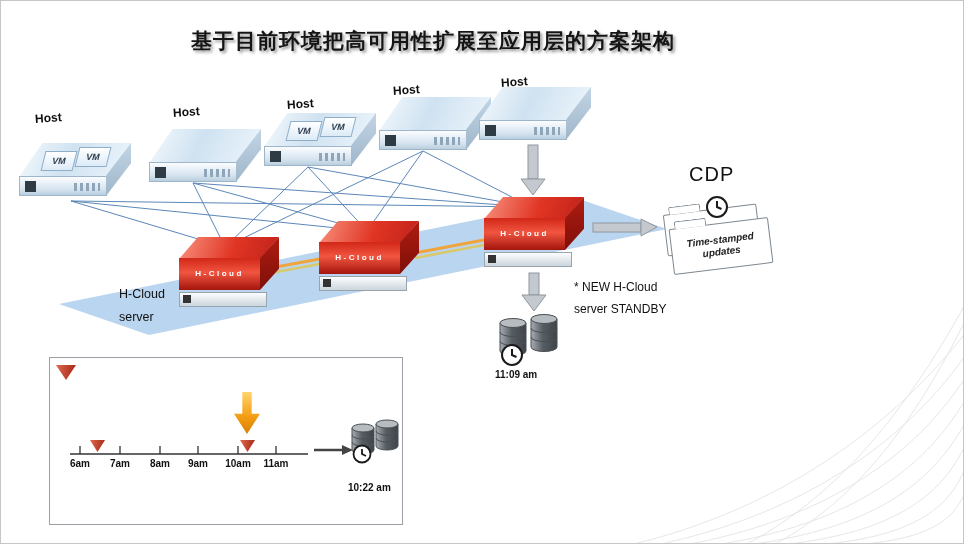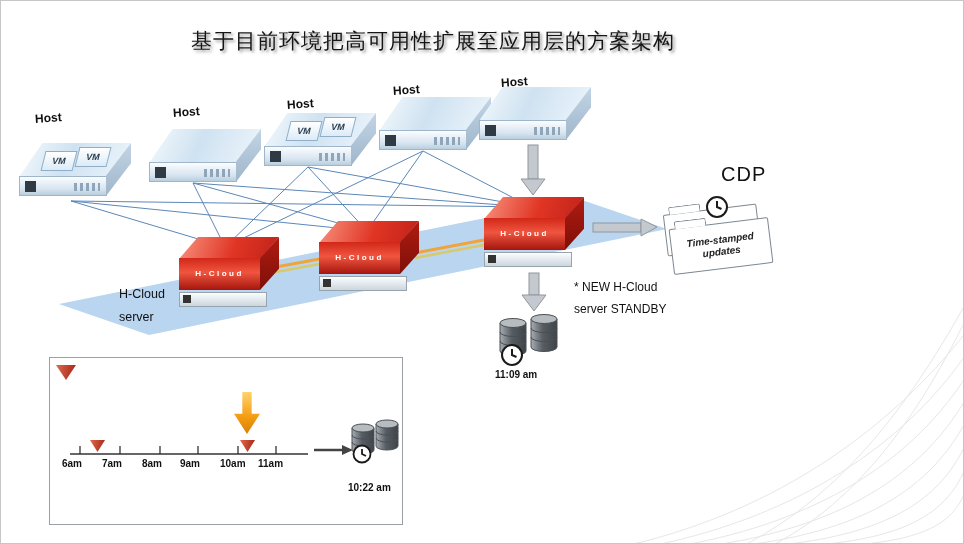--- a/index.html
+++ b/index.html
@@ -6,21 +6,21 @@
   .canvas {
     position:relative; width:964px; height:544px; background:#ffffff;
     border:1px solid #c6c6c6; box-sizing:border-box; overflow:hidden;
     font-family:"Liberation Sans", sans-serif; color:#111;
   }
   svg.layer { position:absolute; left:0; top:0; pointer-events:none; }
   .bg { z-index:1; } .fg { z-index:6; }
 
   .title {
     position:absolute; left:0; top:26px; width:864px; text-align:center;
-    font-size:21px; font-weight:normal; letter-spacing:1px; color:#151515;
+    font-size:21px; font-weight:bold; letter-spacing:1px; color:#151515;
     text-shadow:2px 2px 3px rgba(60,60,60,.55); z-index:4;
   }
 
   
   .host { position:absolute; width:112px; height:56px; z-index:3; }
   .host .htop { position:absolute; left:0; top:0; width:112px; height:34px;
     background:linear-gradient(115deg,#f5fafd 0%,#cfe2f1 45%,#eef6fc 100%);
     clip-path:polygon(21% 0,100% 0,79% 100%,0 100%); }
   .host .hfront { position:absolute; left:0; top:33px; width:88px; height:20px; box-sizing:border-box;
     background:linear-gradient(#fbfdff,#d5e3ef 70%,#b9cede); border:1px solid #9fb6ca; }
@@ -50,21 +50,21 @@
     background:linear-gradient(#b01c12,#7e0f08);
     clip-path:polygon(0 40%,100% 0,100% 60%,0 100%); }
   .rsv .chassis { position:absolute; left:0; top:55px; width:88px; height:15px; box-sizing:border-box;
     background:linear-gradient(#fcfdfe,#ccd6dd); border:1px solid #98a4ad; }
   .rsv .cvent { position:absolute; left:3px; top:2px; width:8px; height:8px; background:#333; }
 
   
   .txt { position:absolute; z-index:4; color:#111; }
   .lbl-left { font-size:12.5px; line-height:23px; }
   .lbl-standby { font-size:12px; line-height:22px; }
-  .lbl-cdp { font-size:20px; letter-spacing:1px;margin-left:32px; }
+  .lbl-cdp { font-size:20px; letter-spacing:1px; }
   .disk-time { font-size:10px; font-weight:bold; }
 
   
   .folders { position:absolute; left:656px; top:194px; width:122px; height:82px; z-index:3; }
   .folder { position:absolute; background:#fff; border:1.5px solid #7d8790; border-radius:2px; }
   .folder::before { content:""; position:absolute; top:-8px; left:5px; width:30px; height:7px;
     background:#fff; border:1.5px solid #7d8790; border-bottom:none; border-radius:2px 2px 0 0; }
   .folder.back { left:8px; top:14px; width:92px; height:40px; transform:rotate(-7deg); }
   .folder.front { left:14px; top:28px; width:98px; height:44px; transform:rotate(-7deg);
     display:flex; flex-direction:column; align-items:center; justify-content:center;
@@ -75,21 +75,21 @@
   .tlbox { position:absolute; left:48px; top:356px; width:352px; height:166px;
     background:#fff; border:1px solid #9aa0a6; z-index:5; }
   .tri { position:absolute; background:linear-gradient(100deg,#e06a4e,#9e2313);
     clip-path:polygon(0 0,100% 0,50% 100%); }
   .tri.corner { left:6px; top:7px; width:20px; height:15px; }
   .tri.m1 { left:40px; top:82px; width:15px; height:12px; }
   .tri.m2 { left:190px; top:82px; width:15px; height:12px; }
   .oarrow { position:absolute; left:184px; top:34px; width:26px; height:42px;
     background:linear-gradient(#ffd36b,#f39c12 60%,#d97f06);
     clip-path:polygon(32% 0,68% 0,68% 52%,100% 52%,50% 100%,0 52%,32% 52%); }
-  .tick-label { position:absolute; top:100px; width:36px; text-align:left;
+  .tick-label { position:absolute; top:100px; width:36px; text-align:center;
     font-size:10px; font-weight:bold; color:#111; }
   .caption { position:absolute; left:12px; font-size:13.5px; letter-spacing:.5px; color:#222;
     font-family:"Liberation Serif", serif; }
 </style>
 </head>
 <body>
 
 <div class="canvas">
 
   <svg class="layer bg" width="964" height="544">

